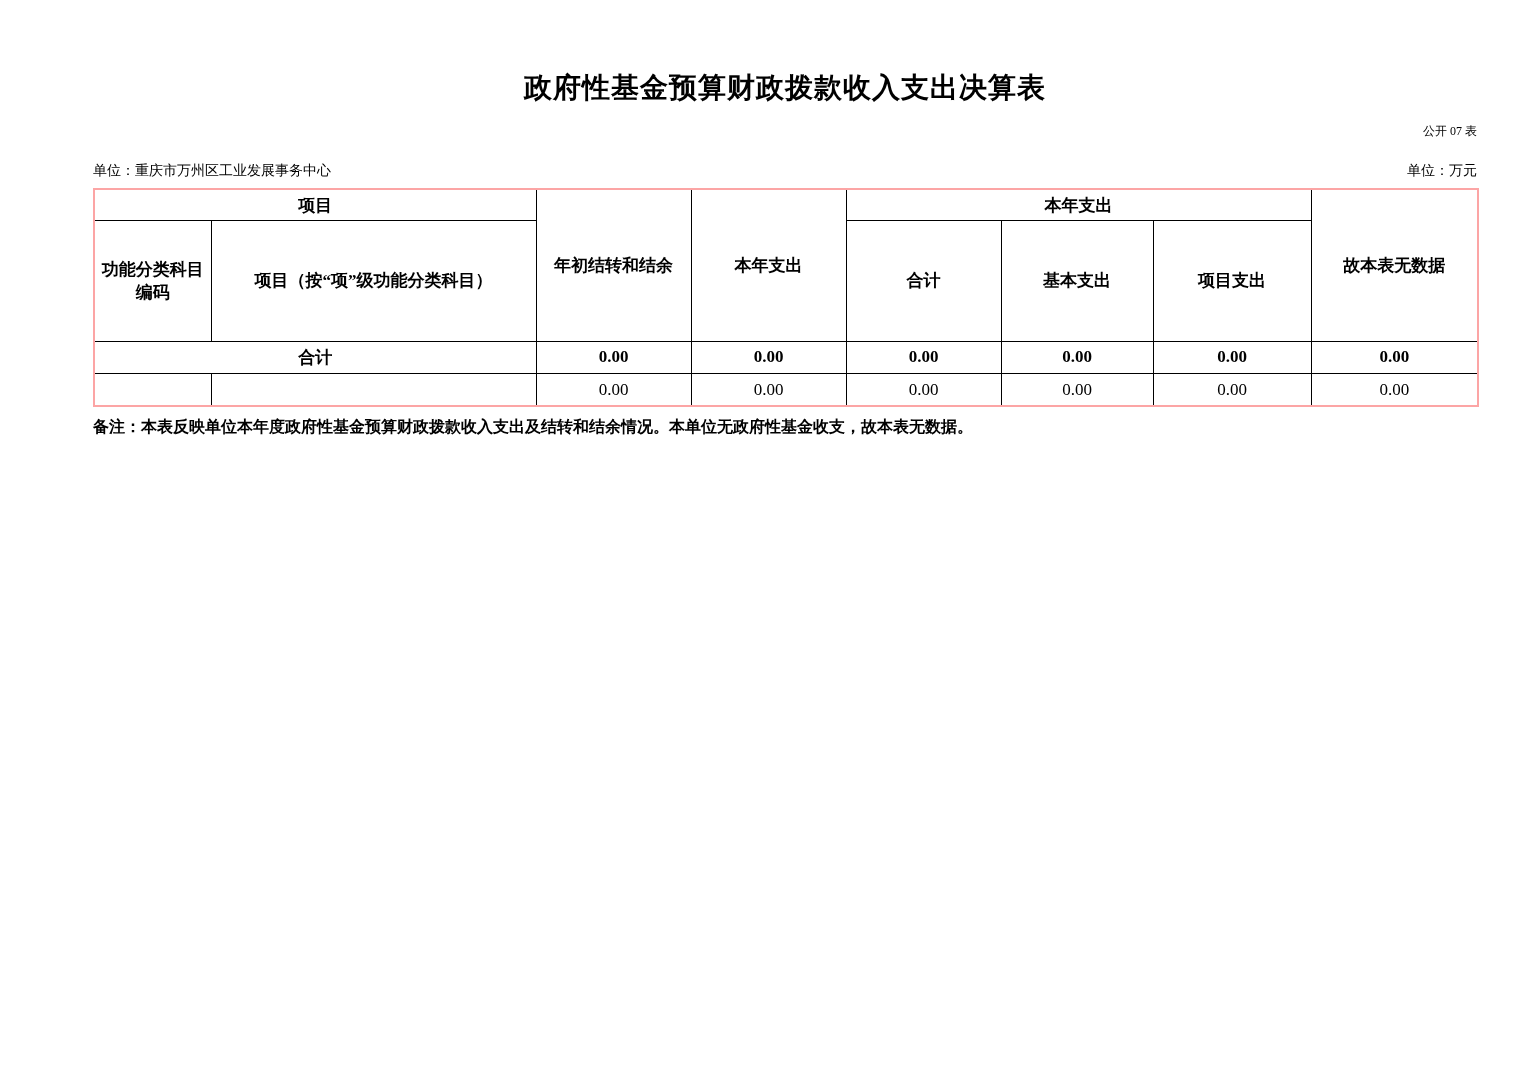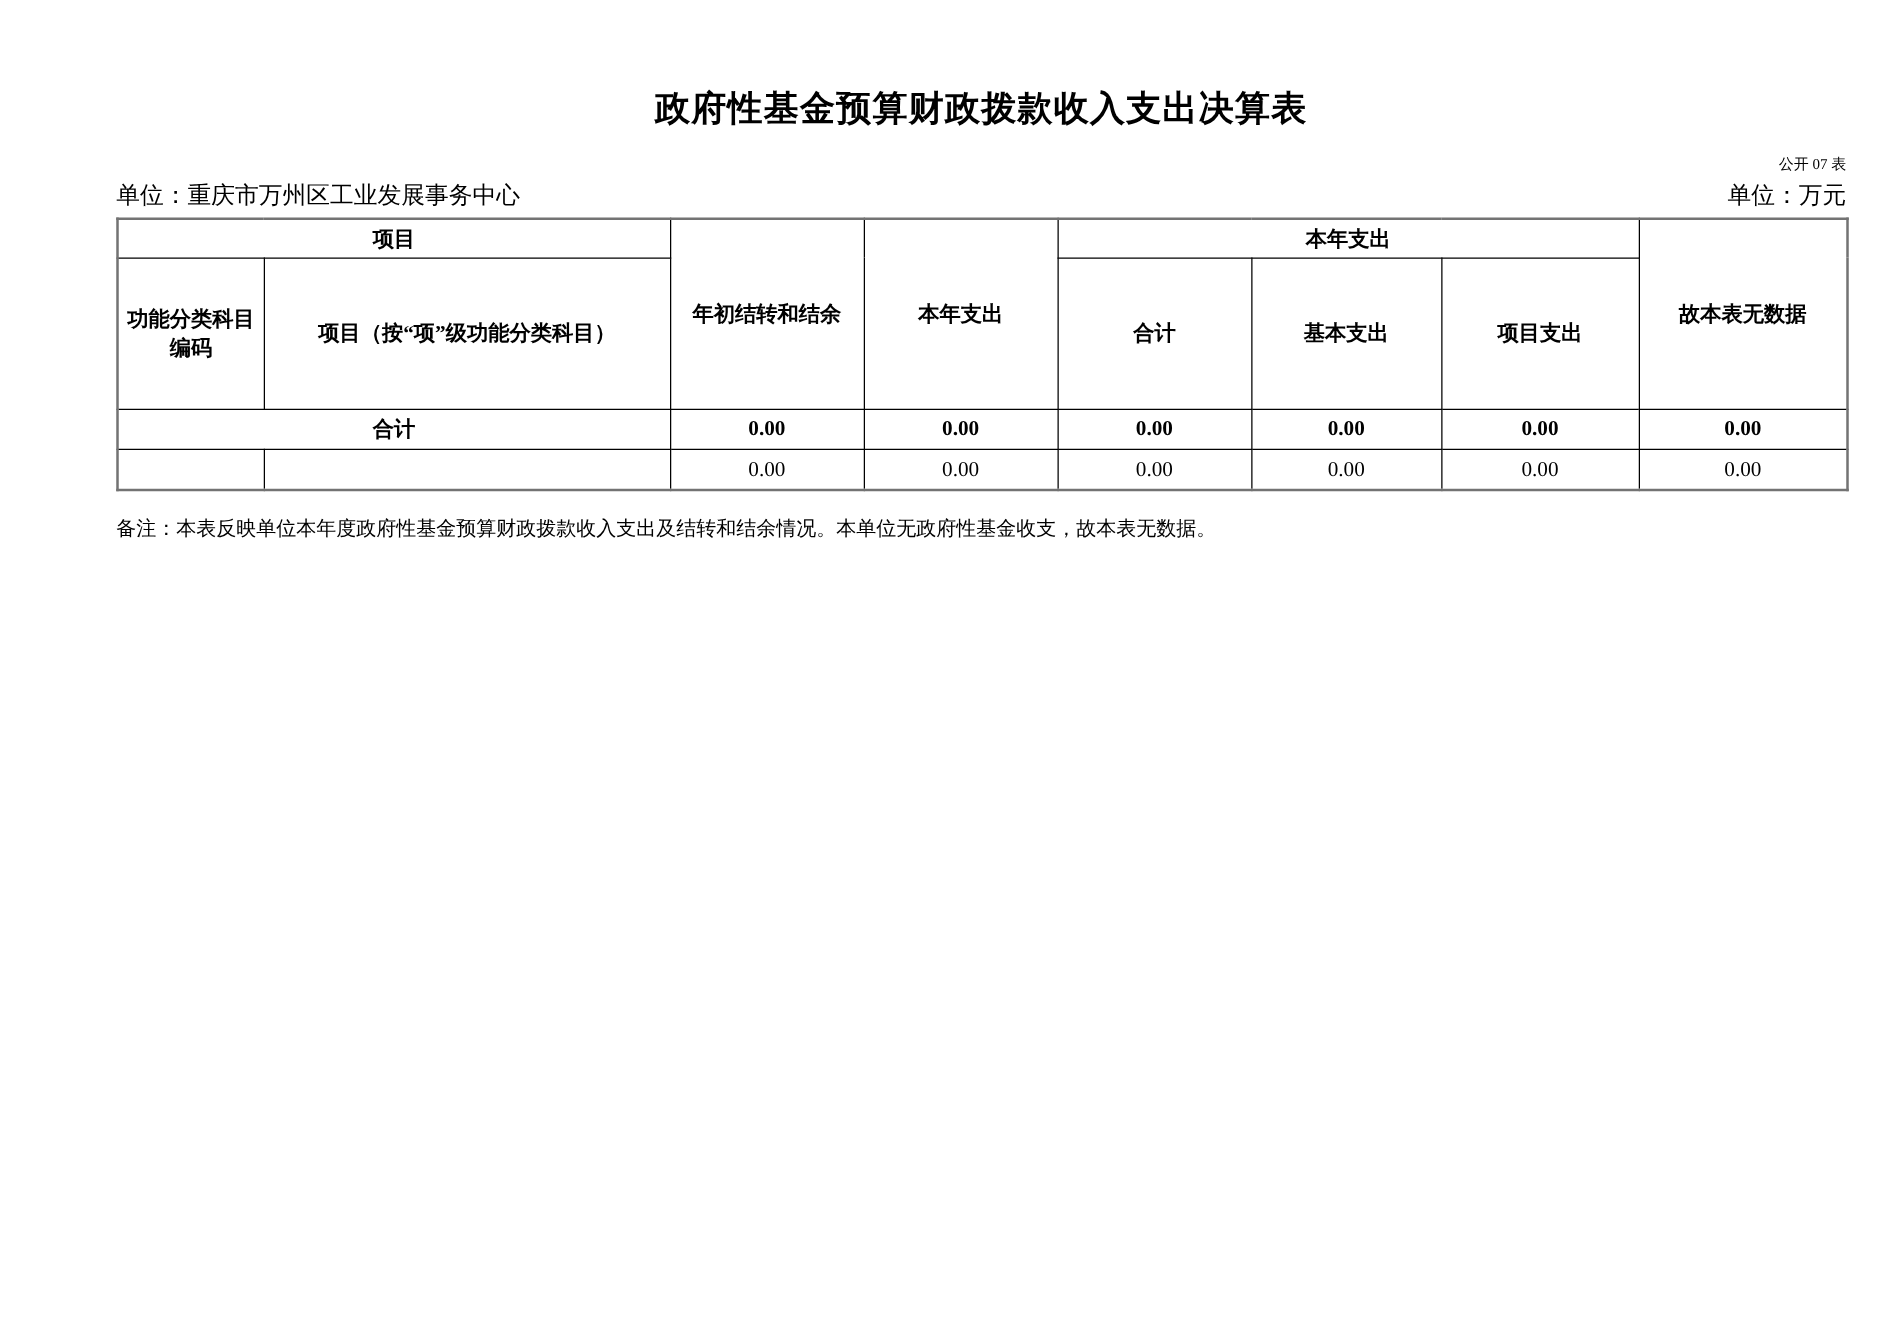--- a/index.html
+++ b/index.html
@@ -32,30 +32,30 @@
   .sheet-label {
     margin-top: 14px;
     text-align: right;
     font-size: 12px;
     line-height: 22px;
   }
   .unit-row {
     display: flex;
     justify-content: space-between;
     align-items: flex-end;
-    font-size: 19px;
+    font-size: 14px;
     line-height: 22px;
-    margin-top: 4px;
+    margin-top: 18px;
     margin-bottom: 6px;
   }
   table.budget {
     border-collapse: collapse;
     table-layout: fixed;
     width: 1384px;
-    border: 2px solid #737373;
+    border: 2px solid #fca5a5;
     padding-left: 26px;
   }
   table.budget th,
   table.budget td {
     border: 1px solid #000;
     padding: 2px 4px;
     font-size: 17px;
     overflow: hidden;
   }
   table.budget th {
@@ -73,23 +73,24 @@
     vertical-align: middle;
   }
   tr.row-total td {
     font-weight: bold;
   }
   td.label-merged {
     text-align: center;
     vertical-align: middle;
   }
   .note {
-    margin-top: 20px;
+    margin-top: 9px;
     font-size: 16px;
     line-height: 21px;
+    font-weight: bold;
   }
   .page-number {
     position: absolute;
     top: 1018px;
     left: 93px;
     width: 1384px;
     text-align: center;
     font-size: 16px;
   }
 </style>

